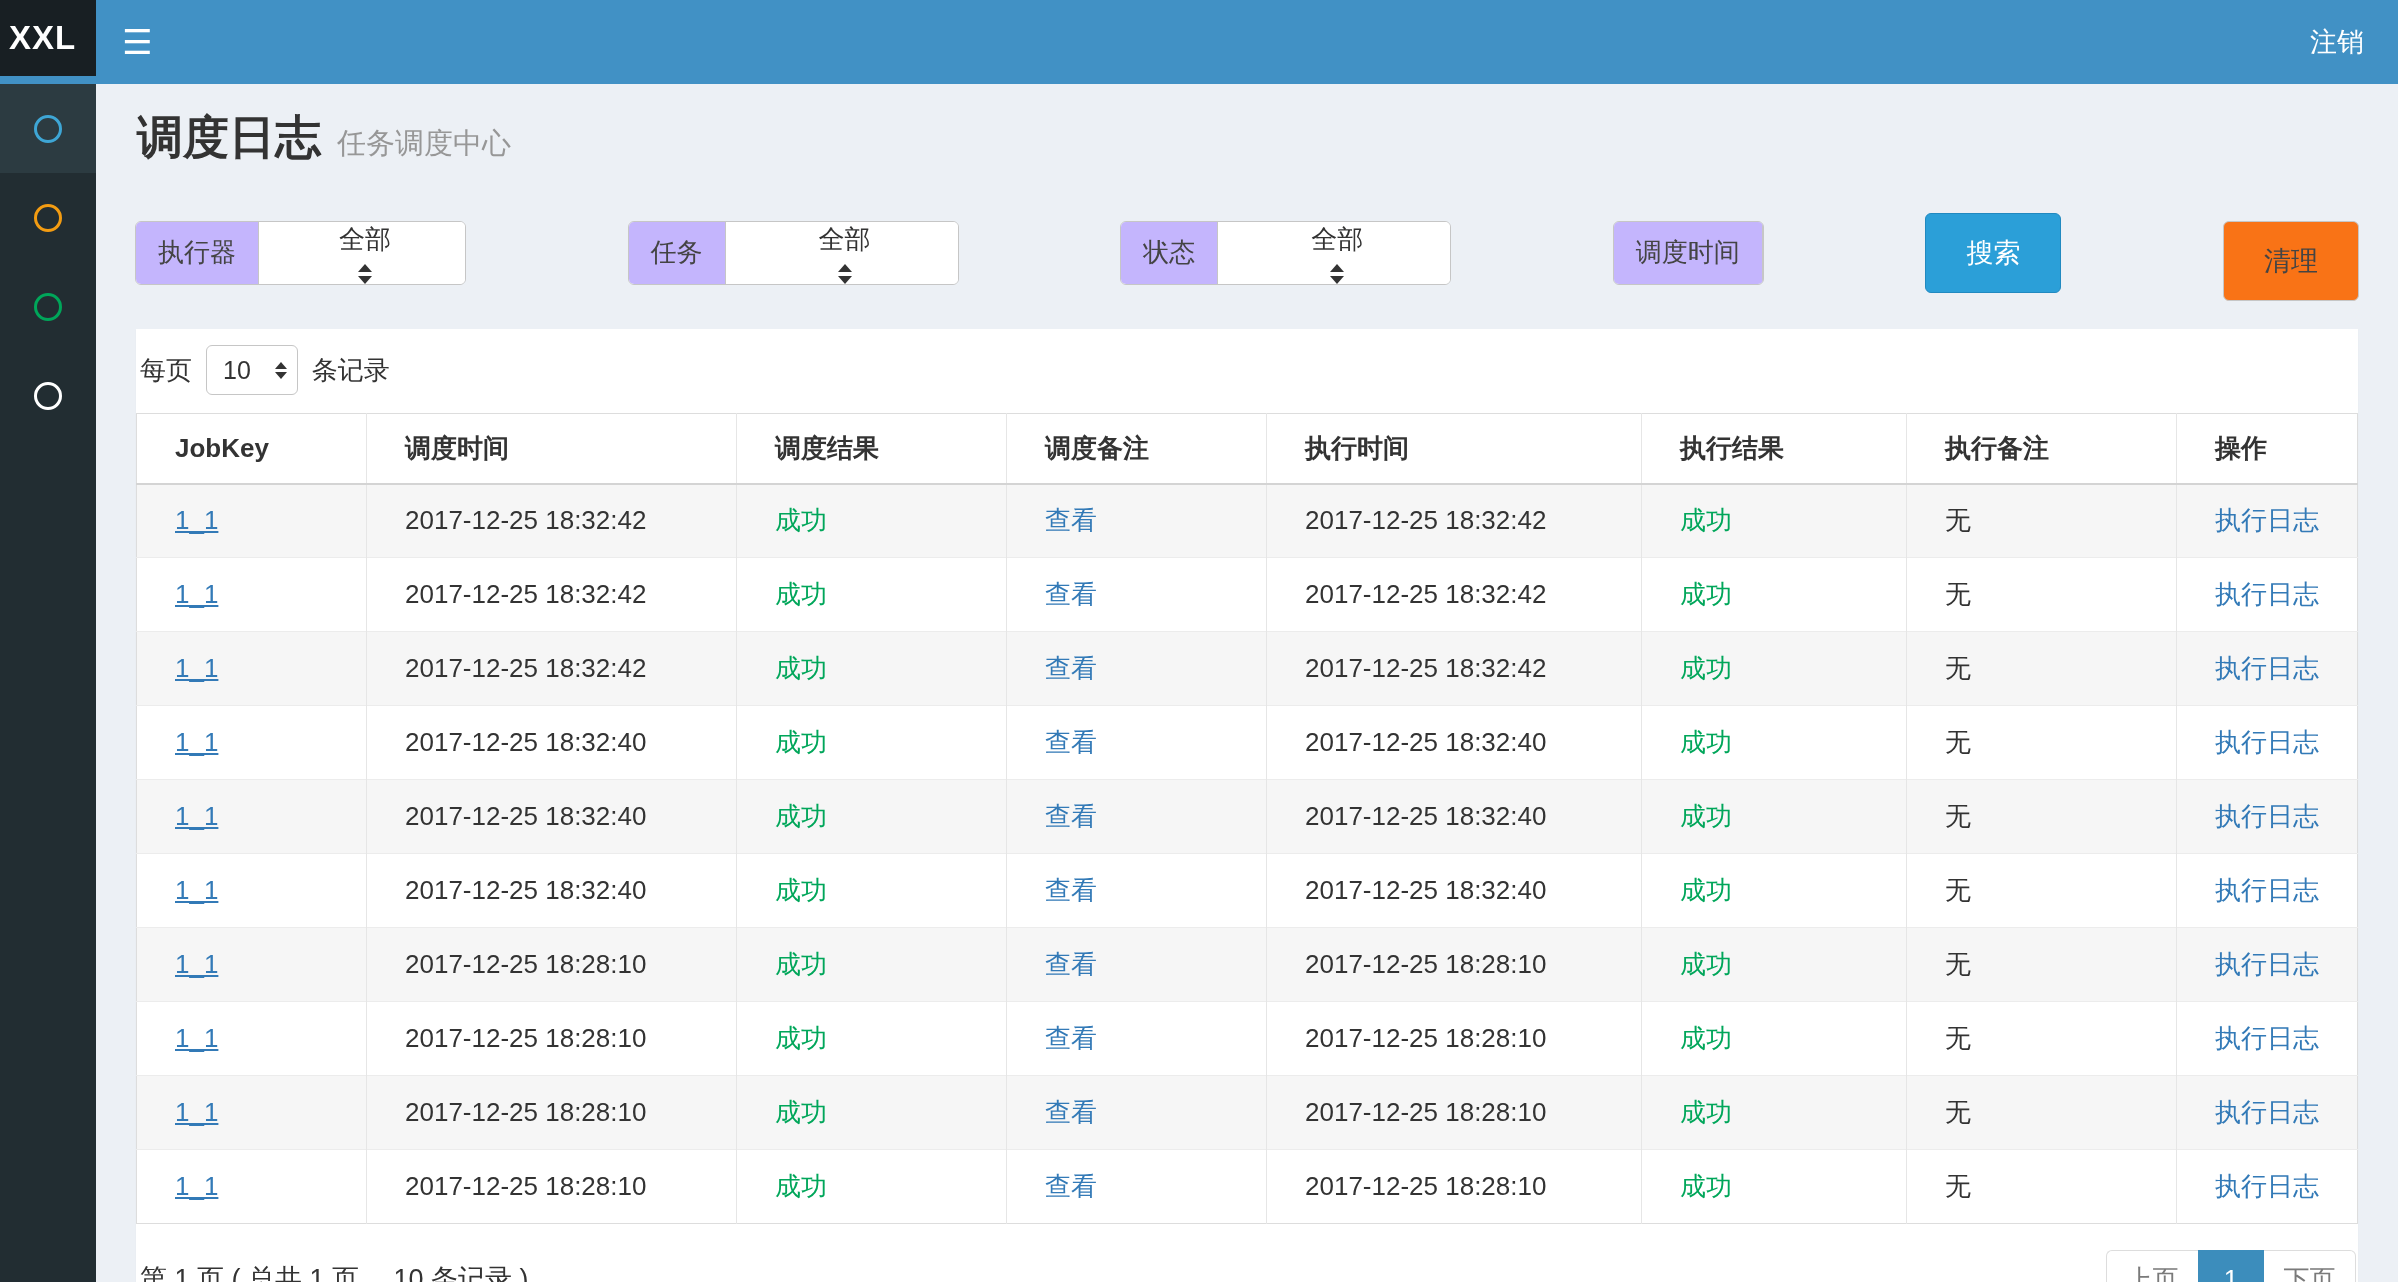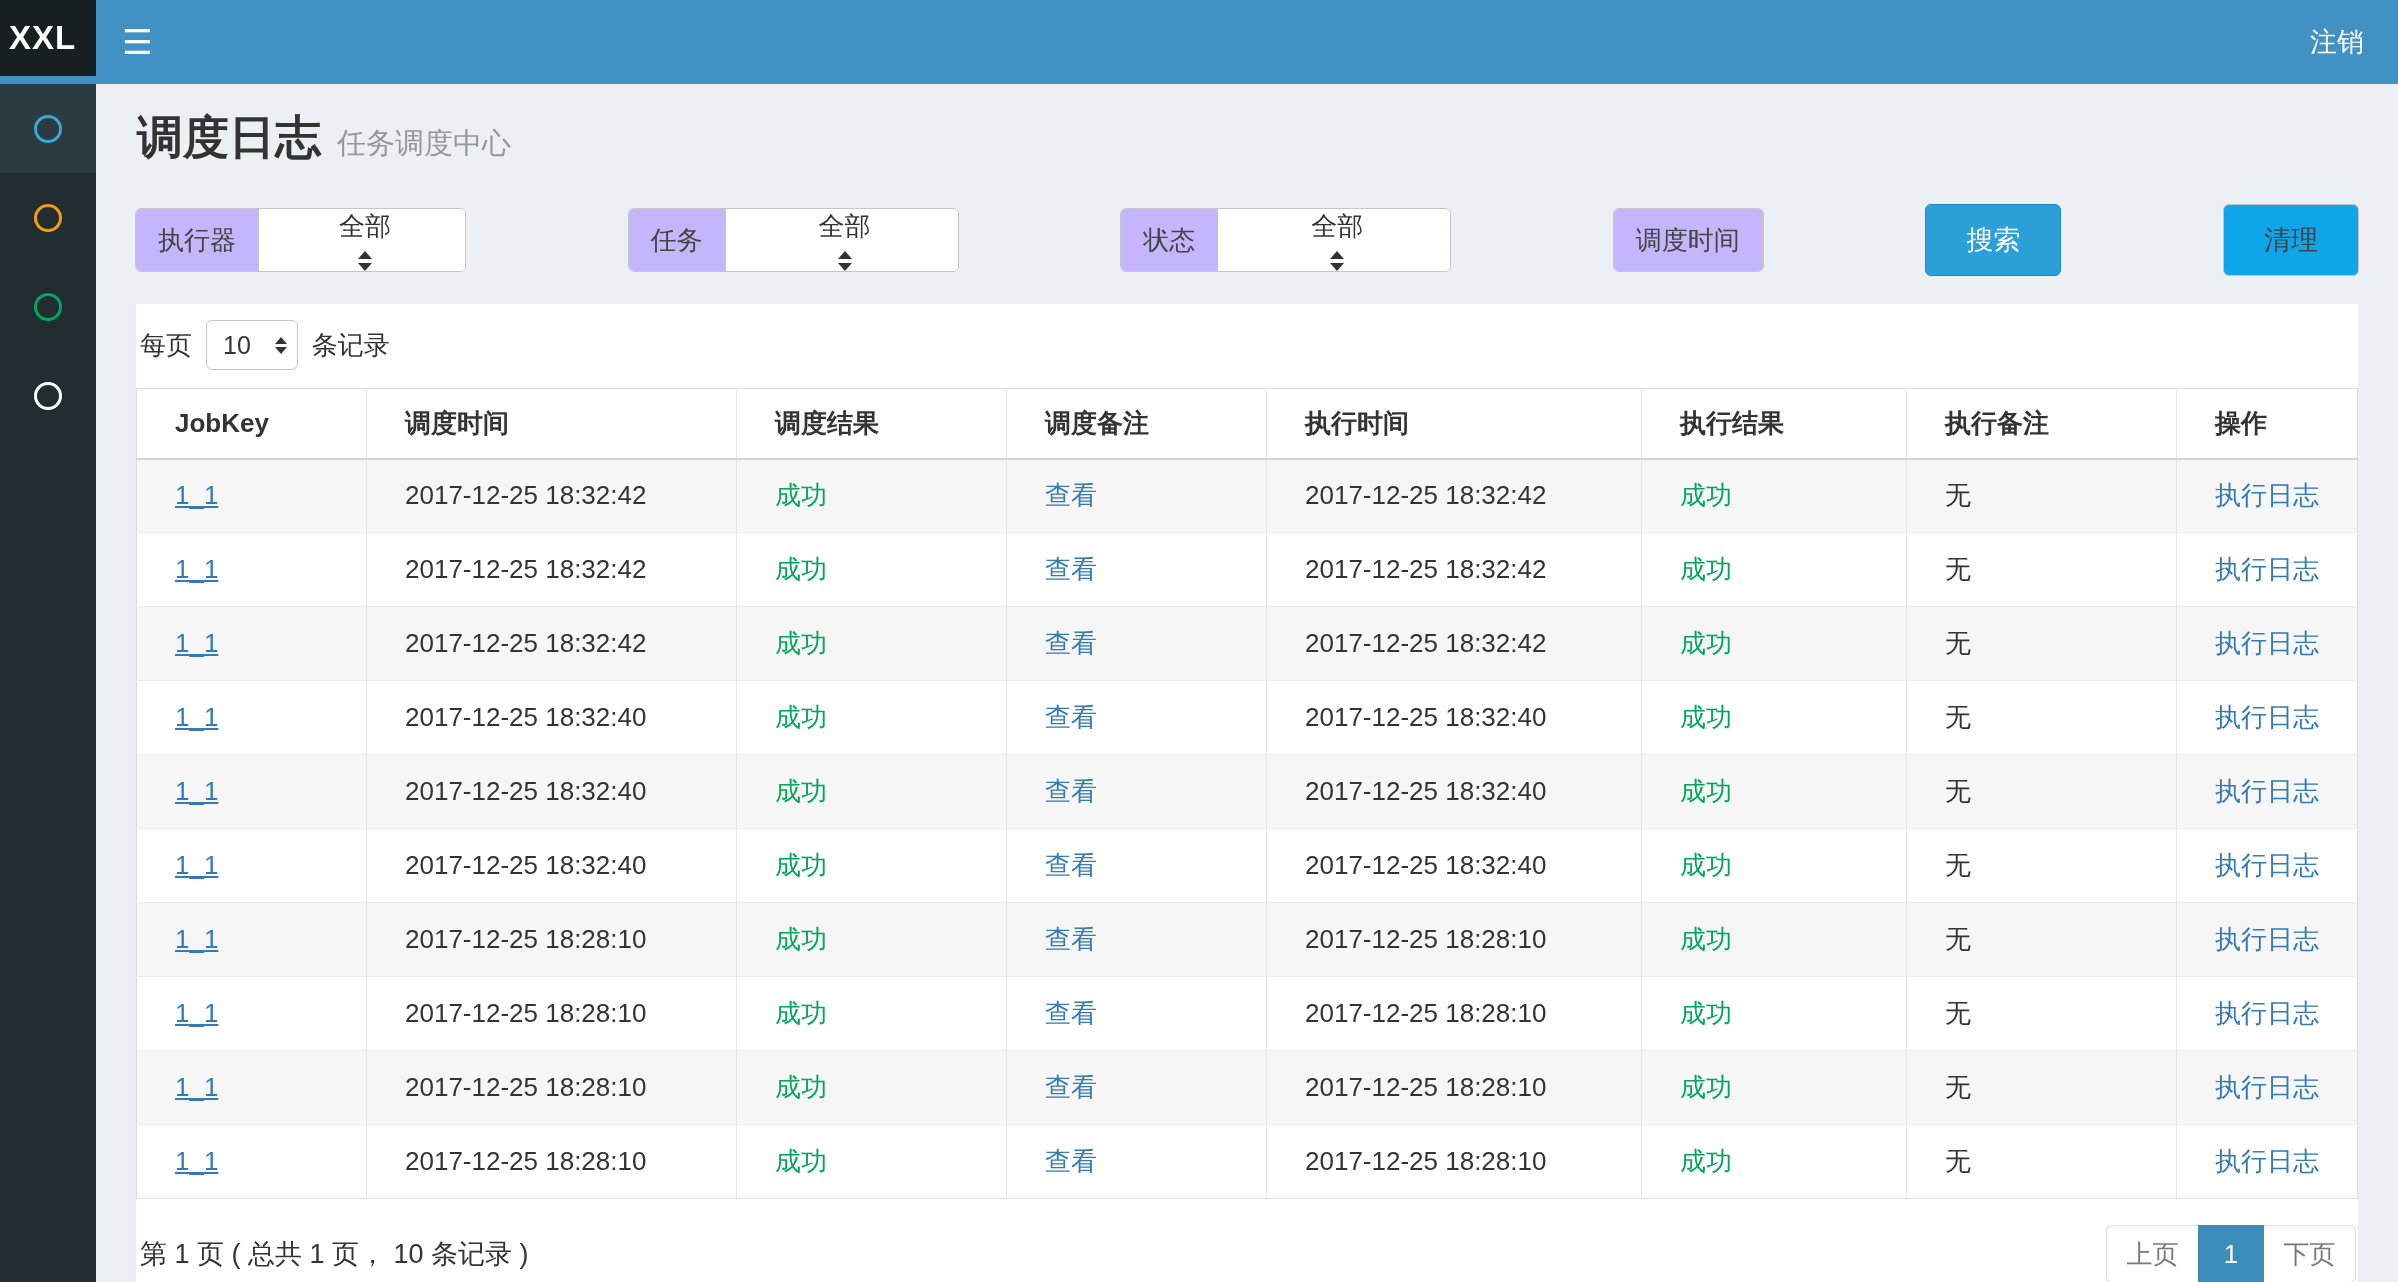--- a/index.html
+++ b/index.html
@@ -39,23 +39,23 @@
   .sel-1 { width:206px; } .sel-2 { width:232px; }
   .select-arrows { display:flex; flex-direction:column; align-items:center; }
   .tri { display:block; width:0; height:0; border-left:7px solid transparent; border-right:7px solid transparent; }
   .tri-up { border-bottom:8px solid #333; margin-bottom:4px; }
   .tri-down { border-top:8px solid #333; }
   .tri-sm.tri { border-left-width:6px; border-right-width:6px; }
   .tri-sm.tri-up { border-bottom-width:7px; margin-bottom:3px; }
   .tri-sm.tri-down { border-top-width:7px; }
   .date-input { width:545px; border:none; outline:none; background:#ebebeb; font-size:25px; color:#555; text-align:center; padding:0 12px; font-family:inherit; }
 
-  .btn { height:72px; border-radius:6px; font-size:27px; padding:0 40px; display:inline-flex; align-items:center; justify-content:center; cursor:pointer; border:1px solid transparent; font-family:Liberation Serif, serif; white-space:nowrap; }
+  .btn { height:80px; border-radius:6px; font-size:27px; padding:0 40px; display:inline-flex; align-items:center; justify-content:center; cursor:pointer; border:1px solid transparent; font-family:Liberation Serif, serif; white-space:nowrap; }
   .btn-search { background:#2b9fd8; border-color:#2189c0; color:#fff; }
-  .btn-clear { background:#0ea5e9; border-color:#c6c6c6; color:#444; }
+  .btn-clear { background:#f97316; border-color:#c6c6c6; color:#444;margin-top:17px; }
 
   
   .box { margin:28px 1px 0; background:#fff; min-height:980px; box-shadow:0 1px 1px rgba(0,0,0,0.06); }
 
   .length-row { display:flex; align-items:center; gap:14px; font-size:26px; color:#333; padding:16px 18px 18px 4px; }
   .page-size-select { height:50px; border:1px solid #c6c6c6; border-radius:6px; display:flex; align-items:center; padding:0 10px 0 16px; gap:24px; font-size:25px; background:#fff; cursor:pointer; }
 
   
   .log-table { width:100%; border-collapse:collapse; border:1px solid #ddd; table-layout:fixed; }
   .log-table col.c1{width:230px} .log-table col.c2{width:370px} .log-table col.c3{width:270px}

